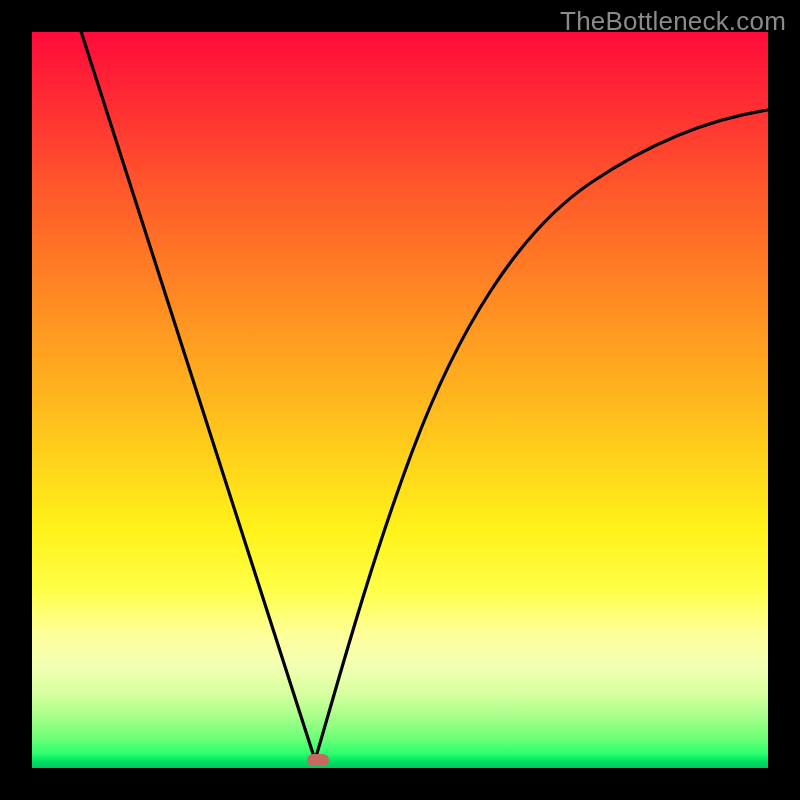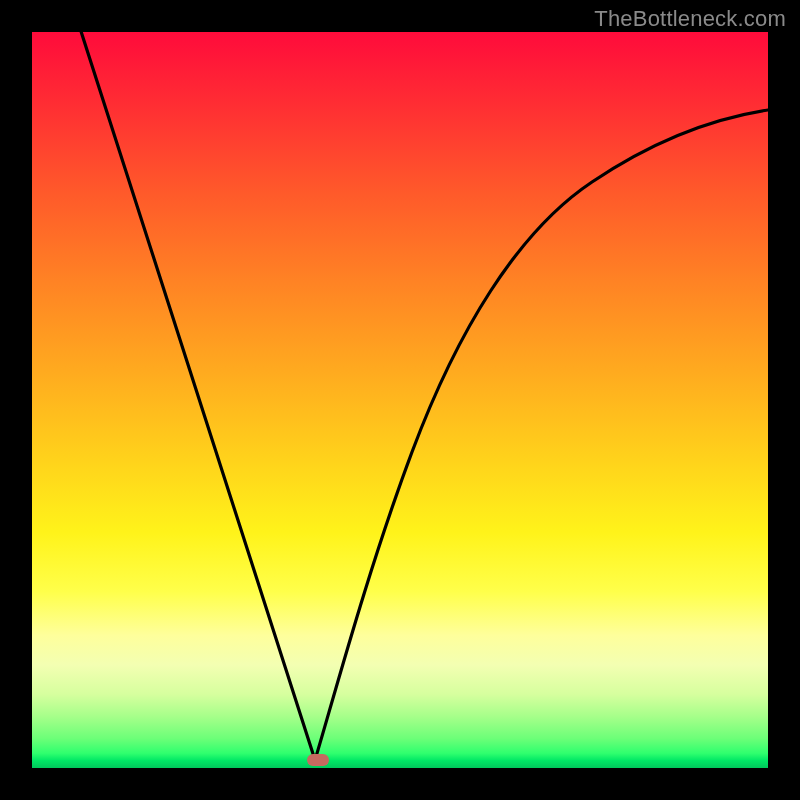--- a/index.html
+++ b/index.html
@@ -60,21 +60,21 @@
     width: 22px;
     height: 12px;
     background: #c66a60;
     border-radius: 6px;
   }
   .watermark {
     position: absolute;
     top: 6px;
     right: 14px;
     color: #8a8a8a;
-    font-size: 22px;
+    font-size: 26px;
     letter-spacing: 0.2px;
     user-select: none;
     text-align: right;
   }
 </style>
 </head>
 <body>
 
 <div class="stage">
 

